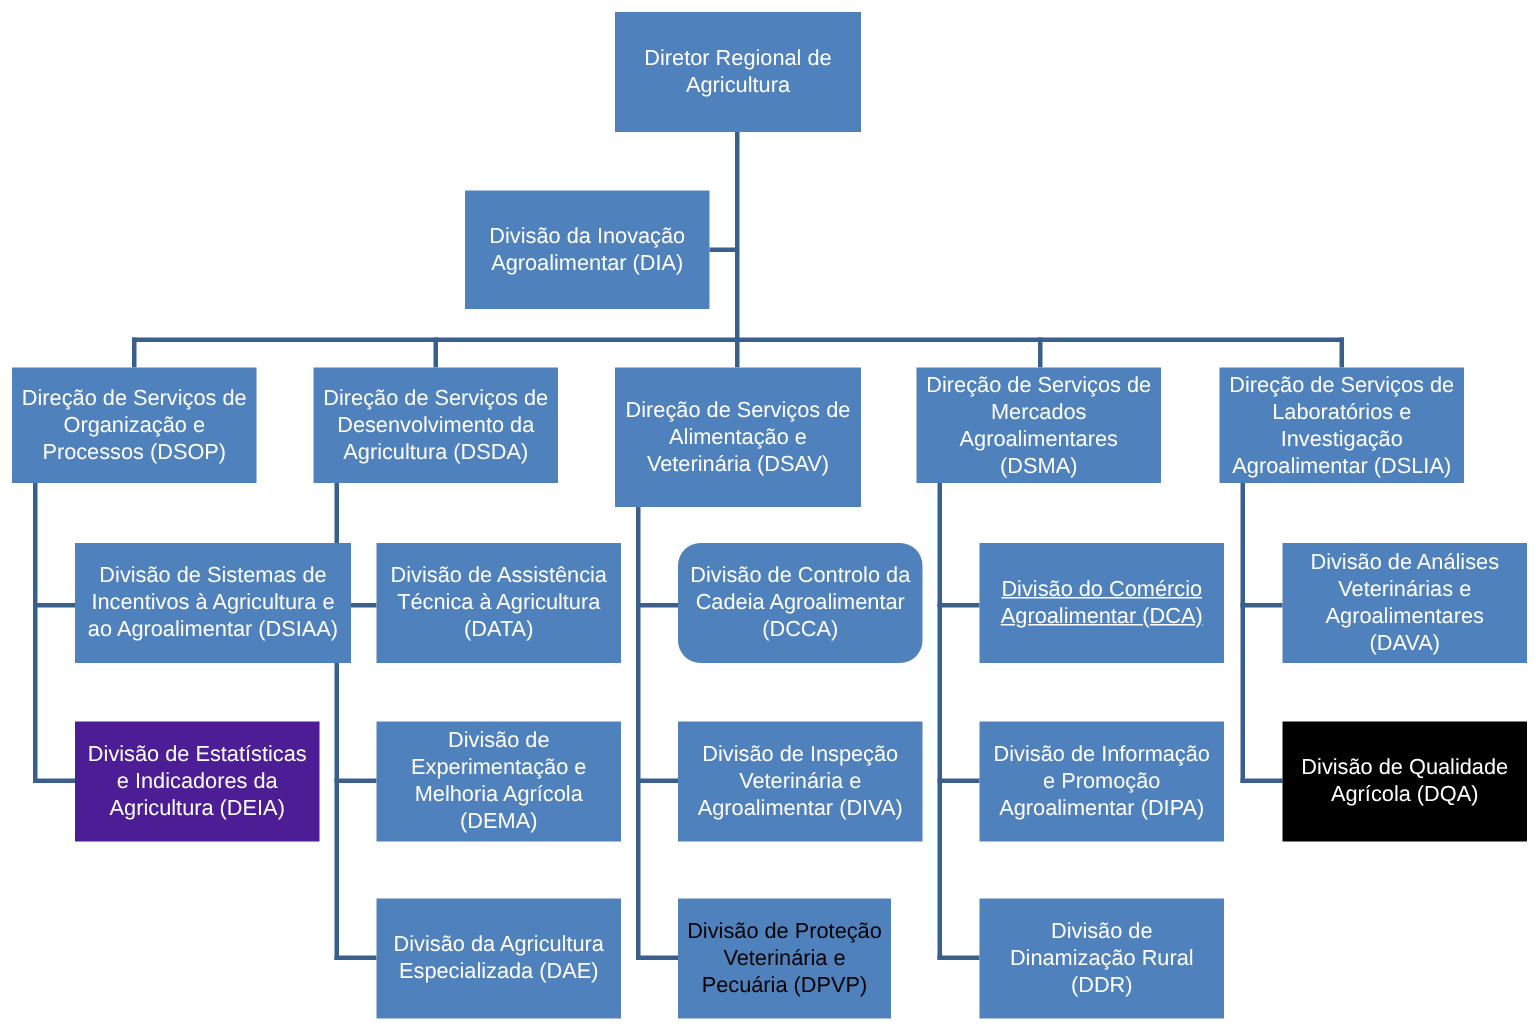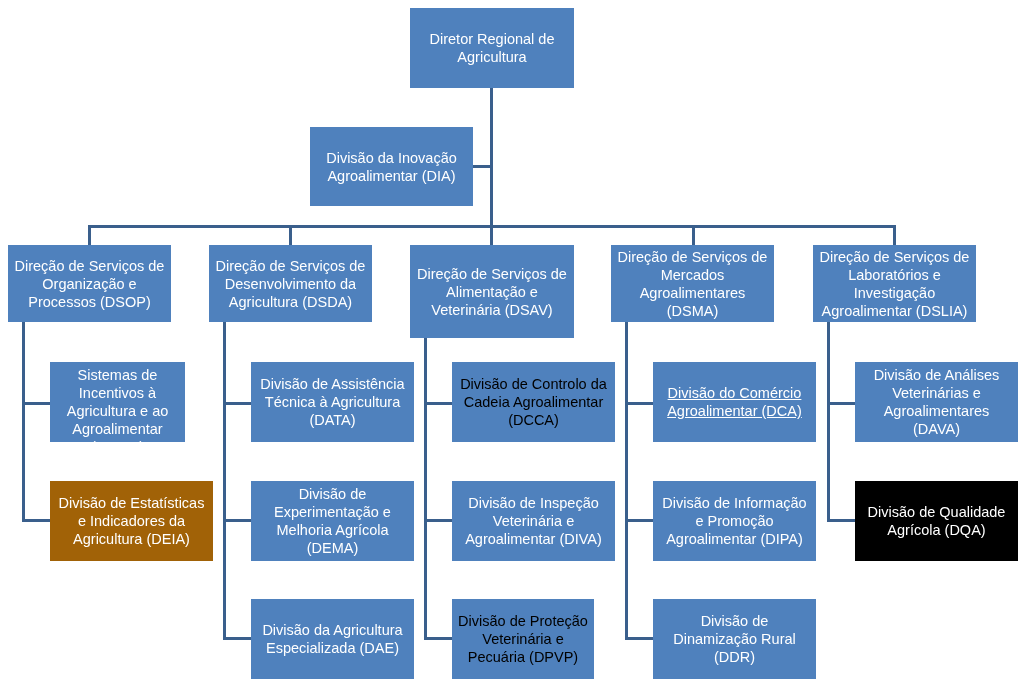--- a/index.html
+++ b/index.html
@@ -67,38 +67,38 @@
   <div class="box" style="left: 410px; top: 245px; width: 164px; height: 93px; background: rgb(79, 129, 189); color: rgb(255, 255, 255);">
     <span>Direção de Serviços de Alimentação e Veterinária (DSAV)</span>
   </div>
   <div class="box" style="left: 611px; top: 245px; width: 163px; height: 77px; background: rgb(79, 129, 189); color: rgb(255, 255, 255);">
     <span>Direção de Serviços de Mercados Agroalimentares (DSMA)</span>
   </div>
   <div class="box" style="left: 813px; top: 245px; width: 163px; height: 77px; background: rgb(79, 129, 189); color: rgb(255, 255, 255);">
     <span>Direção de Serviços de Laboratórios e Investigação Agroalimentar (DSLIA)</span>
   </div>
 
-  <div class="box" style="left: 50px; top: 362px; width: 135px; height: 80px; background: rgb(79, 129, 189); color: rgb(255, 255, 255); justify-content: flex-end;">
+  <div class="box" style="left: 50px; top: 362px; width: 184px; height: 80px; background: rgb(79, 129, 189); color: rgb(255, 255, 255); justify-content: flex-end;">
     <span>Divisão de Sistemas de Incentivos à Agricultura e ao Agroalimentar (DSIAA)</span>
   </div>
-  <div class="box" style="left: 50px; top: 481px; width: 163px; height: 80px; background: #a16207; color: rgb(255, 255, 255);">
+  <div class="box" style="left: 50px; top: 481px; width: 163px; height: 80px; background: #4c1d95; color: rgb(255, 255, 255);">
     <span>Divisão de Estatísticas e Indicadores da Agricultura (DEIA)</span>
   </div>
 
   <div class="box" style="left: 251px; top: 362px; width: 163px; height: 80px; background: rgb(79, 129, 189); color: rgb(255, 255, 255); align-items: center;">
     <span>Divisão de Assistência Técnica à Agricultura (DATA)</span>
   </div>
   <div class="box" style="left: 251px; top: 481px; width: 163px; height: 80px; background: rgb(79, 129, 189); color: rgb(255, 255, 255);">
     <span>Divisão de Experimentação e Melhoria Agrícola (DEMA)</span>
   </div>
   <div class="box" style="left: 251px; top: 599px; width: 163px; height: 80px; background: rgb(79, 129, 189); color: rgb(255, 255, 255);">
     <span>Divisão da Agricultura Especializada (DAE)</span>
   </div>
 
-  <div class="box" style="left: 452px; top: 362px; width: 163px; height: 80px; background: rgb(79, 129, 189); color: #000000;">
+  <div class="box" style="left: 452px; top: 362px; width: 163px; height: 80px; background: rgb(79, 129, 189); color: #ffffff; border-radius: 15px;">
     <span>Divisão de Controlo da Cadeia Agroalimentar (DCCA)</span>
   </div>
   <div class="box" style="left: 452px; top: 481px; width: 163px; height: 80px; background: rgb(79, 129, 189); color: rgb(255, 255, 255);">
     <span>Divisão de Inspeção Veterinária e Agroalimentar (DIVA)</span>
   </div>
   <div class="box" style="left: 452px; top: 599px; width: 142px; height: 80px; background: rgb(79, 129, 189); color: #000000;">
     <span>Divisão de Proteção Veterinária e Pecuária (DPVP)</span>
   </div>
 
   <div class="box" style="left: 653px; top: 362px; width: 163px; height: 80px; background: rgb(79, 129, 189); color: rgb(255, 255, 255); text-decoration: underline;">

